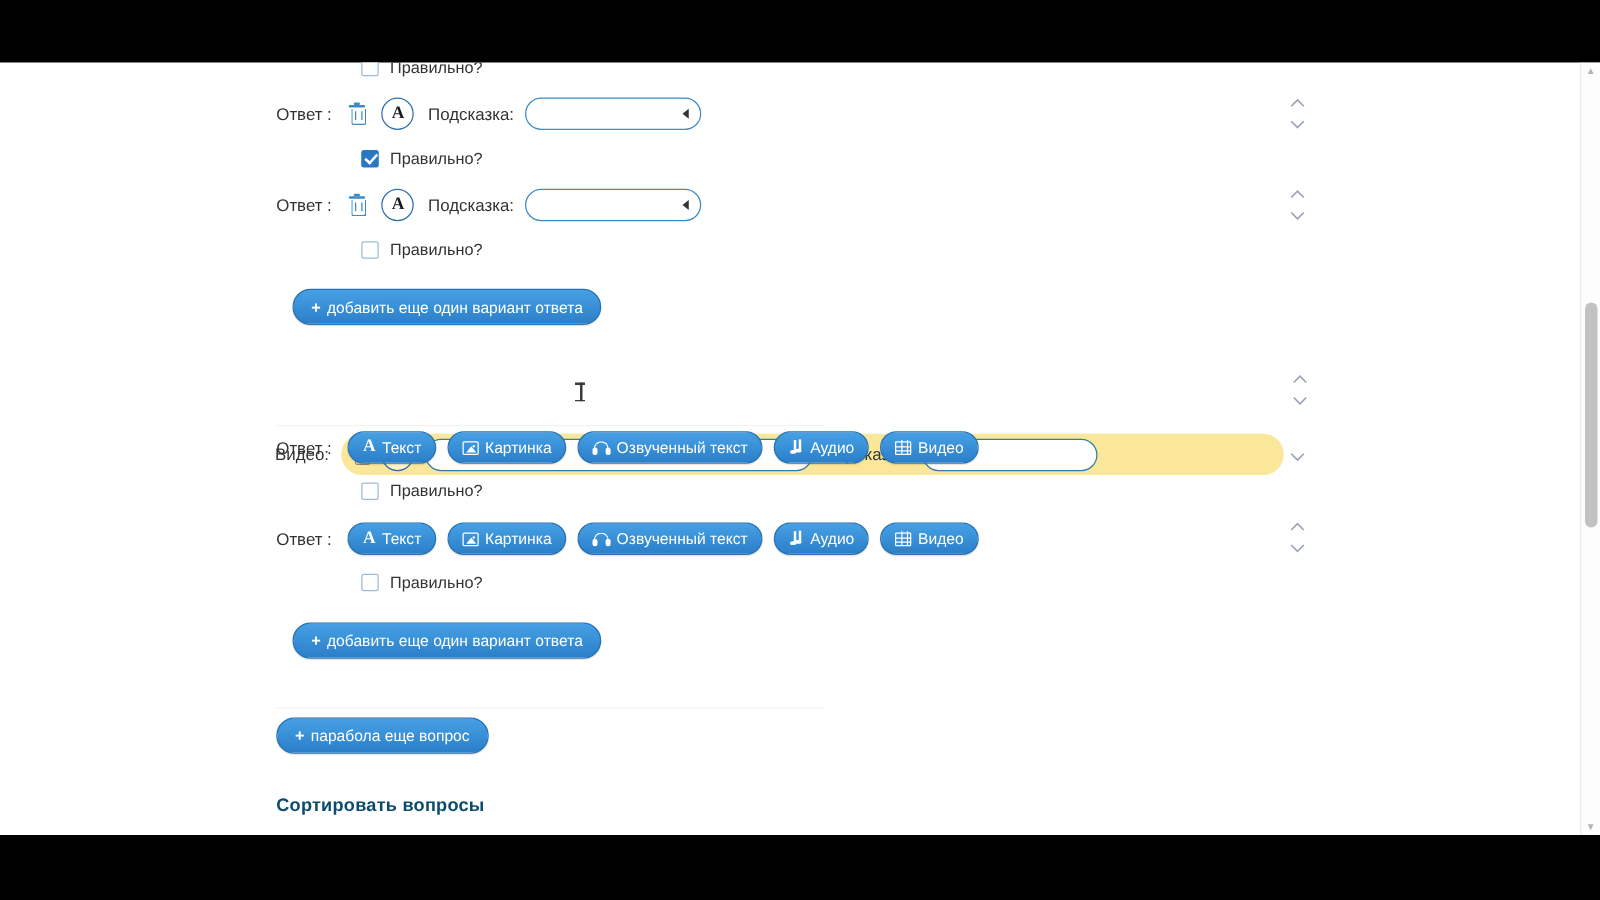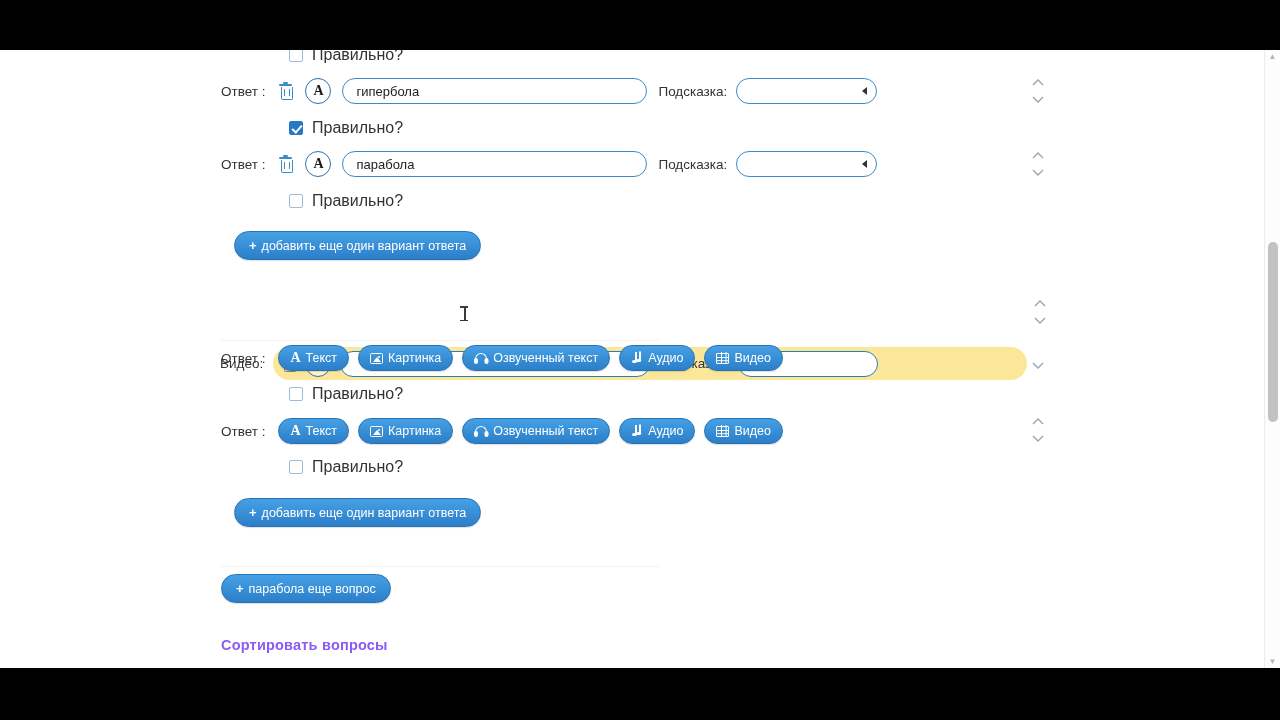--- a/index.html
+++ b/index.html
@@ -86,21 +86,21 @@
   .chk{
     width:14px;height:14px;box-sizing:border-box;
     border:1.6px solid #9dbbd6;border-radius:2px;background:#fff;cursor:pointer;
     position:relative;
   }
   .chk.checked{background:#2a78c2;border-color:#2a78c2;}
   .chk.checked:after{
     content:"";position:absolute;left:3.5px;top:0.5px;width:4px;height:8px;
     border:solid #fff;border-width:0 2px 2px 0;transform:rotate(42deg);
   }
-  .chk-label{font-size:16px;color:#333;text-align:right;}
+  .chk-label{font-size:13px;color:#333;text-align:right;}
 
   
   .pill{
     display:inline-flex;align-items:center;gap:5px;
     background:linear-gradient(#46a0e4,#2b7fc9);
     border:1px solid #2772b4;
     color:#fff;border-radius:14px;height:24px;padding:0 11px;
     font-size:12.5px;white-space:nowrap;cursor:pointer;
     box-shadow:0 1px 1px rgba(0,0,0,.12);
   }
@@ -159,21 +159,21 @@
   .question-row{position:absolute;left:220px;top:297px;display:flex;align-items:center;}
 
   
   .chev{
     position:absolute;width:16px;height:11px;color:#9aa3b5;cursor:pointer;
   }
   .chev svg{display:block;}
 
   .section-title{
     position:absolute;left:221px;top:587px;
-    font-size:14.5px;font-weight:700;color:#8b5cf6;letter-spacing:.2px;
+    font-size:14.5px;font-weight:700;color:#0c4a6e;letter-spacing:.2px;
   }
 
   .faint-sep{
     position:absolute;left:221px;width:438px;height:1px;background:#f3f3f3;
   }
   .cursor-ibeam{
     position:absolute;width:2px;height:15px;
   }
   .cursor-ibeam:before,.cursor-ibeam:after{
     content:"";position:absolute;left:-3px;width:8px;height:1.5px;background:#3a3a3a;
@@ -194,21 +194,20 @@
     <span class="chk-label">Правильно?</span>
   </div>
 
   <div class="row" style="left:221px;top:28px;">
     <span class="side-label">Ответ :</span>
     <span class="icon-trash" style="color:#3d8bc4;margin-left:12px;">
       <span class="lid"></span>
         <span class="can"></span>
     </span>
     <span class="icon-A" style="margin-left:11px;">A</span>
-    <input class="text-input" style="width: 305px; margin-left: 11px;" value="гипербола">
     <span class="hint-label" style="margin-left:11px;">Подсказка:</span>
     <span class="hint-input" style="width:141px;margin-left:9px;">
       <span class="hint-caret"></span>
     </span>
   </div>
 
   <div class="chk-line" style="left:289px;top:69px;">
     <span class="chk checked"></span>
     <span class="chk-label">Правильно?</span>
   </div>
@@ -224,21 +223,20 @@
       </svg>
   </div>
 
   <div class="row" style="left:221px;top:101px;">
     <span class="side-label">Ответ :</span>
     <span class="icon-trash" style="color:#3d8bc4;margin-left:12px;">
       <span class="lid"></span>
         <span class="can"></span>
     </span>
     <span class="icon-A" style="margin-left:11px;">A</span>
-    <input class="text-input" style="width: 305px; margin-left: 11px;" value="парабола">
     <span class="hint-label" style="margin-left:11px;">Подсказка:</span>
     <span class="hint-input" style="width:141px;margin-left:9px;">
       <span class="hint-caret"></span>
     </span>
   </div>
 
   <div class="chk-line" style="left:289px;top:142px;">
     <span class="chk"></span>
     <span class="chk-label">Правильно?</span>
   </div>

